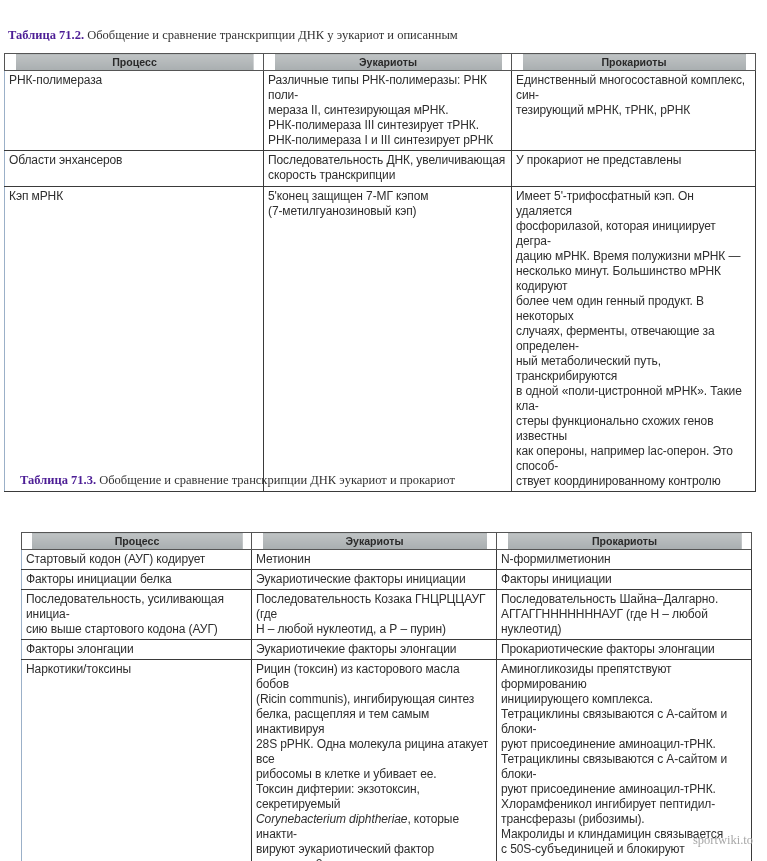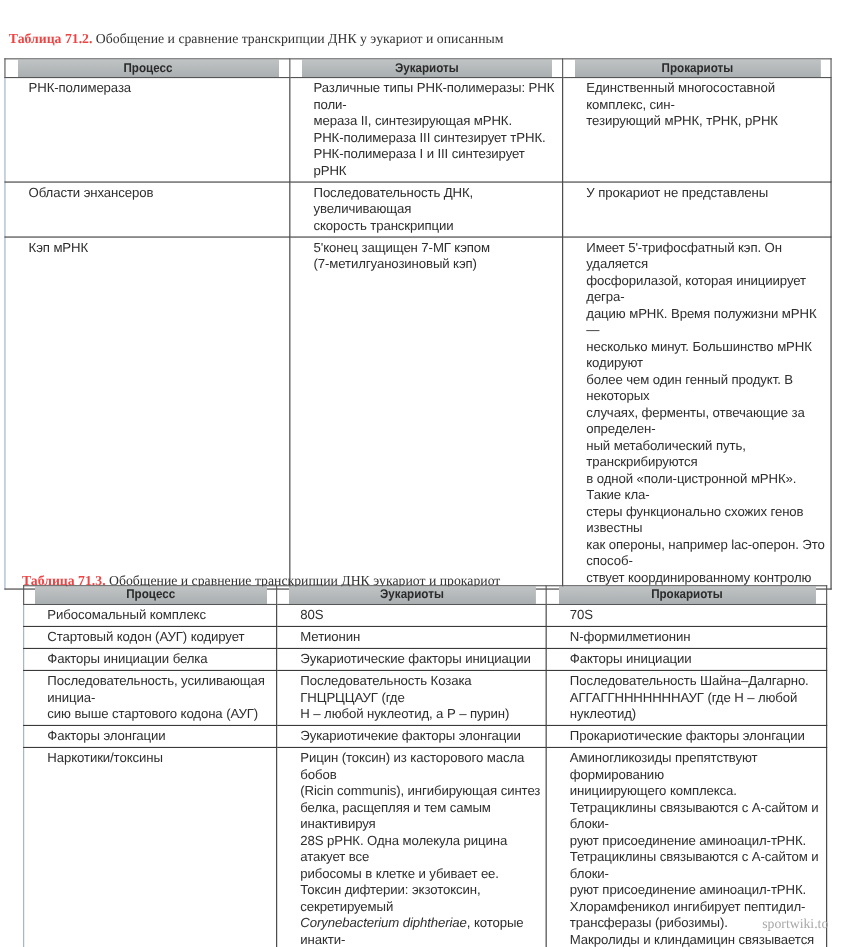--- a/index.html
+++ b/index.html
@@ -5,21 +5,21 @@
   * { box-sizing: border-box; margin: 0; padding: 0; }
   html, body { width: 767px; height: 861px; background: #ffffff; overflow: hidden; }
   body { position: relative; color: #2b2b2b; }
   .caption {
     position: absolute;
     font-family: "Liberation Serif", "DejaVu Serif", serif;
     font-size: 12.5px;
     color: #333;
     white-space: nowrap;
   }
-  .caption b { font-weight: bold; color: #ef4444; }
+  .caption b { font-weight: bold; color: #4c1d95; }
   table.tbl {
     position: absolute;
     border-collapse: collapse;
     table-layout: fixed;
     font-family: "Liberation Sans", "DejaVu Sans", sans-serif;
     font-size: 12px;
     line-height: 15px;
     color: #2e2e2e;
   }
   table.tbl th {
@@ -29,21 +29,21 @@
     color: #2a2a2a;
     text-align: center;
     border: 1px solid #555;
     height: 17px;
     padding: 0 4px;
     transform: scaleX(0.92);
   }
   table.tbl td {
     border: 1px solid #3a3a3a;
     vertical-align: top;
-    padding: 2px 4px 2px 21px;
+    padding: 2px 4px 2px 4px;
     white-space: pre-line;
     letter-spacing: -0.1px;
   }
   table.tbl td:first-child { border-left-color: #9bb0c8; }
   .t1 { left: 4px; top: 53px; width: 751px; }
   .t2 { left: 21px; top: 532px; width: 730px; }
   .t2 td { padding: 1px 4px 1px 4px; }
   .source {
     position: absolute;
     right: 14px;
@@ -104,43 +104,38 @@
 случаях, ферменты, отвечающие за определен-
 ный метаболический путь, транскрибируются
 в одной «поли-цистронной мРНК». Такие кла-
 стеры функционально схожих генов известны
 как опероны, например lac-оперон. Это способ-
 ствует координированному контролю</td>
     </tr>
   </tbody>
 </table>
 
-<div class="caption" style="left:20px; top:521px;">
+<div class="caption" style="left:20px; top:473px;">
   <b>Таблица 71.3.</b><span> Обобщение и сравнение транскрипции ДНК эукариот и прокариот</span>
 </div>
 
 <table class="tbl t2">
   <colgroup>
     <col style="width:230px">
       <col style="width:245px">
       <col style="width:255px">
   </colgroup>
   <thead>
     <tr>
       <th>Процесс</th>
       <th>Эукариоты</th>
       <th>Прокариоты</th>
     </tr>
   </thead>
   <tbody>
-    <tr>
-      <td>Рибосомальный комплекс</td>
-      <td>80S</td>
-      <td>70S</td>
-    </tr>
     <tr>
       <td>Стартовый кодон (АУГ) кодирует</td>
       <td>Метионин</td>
       <td>N-формилметионин</td>
     </tr>
     <tr>
       <td>Факторы инициации белка</td>
       <td>Эукариотические факторы инициации</td>
       <td>Факторы инициации</td>
     </tr>

